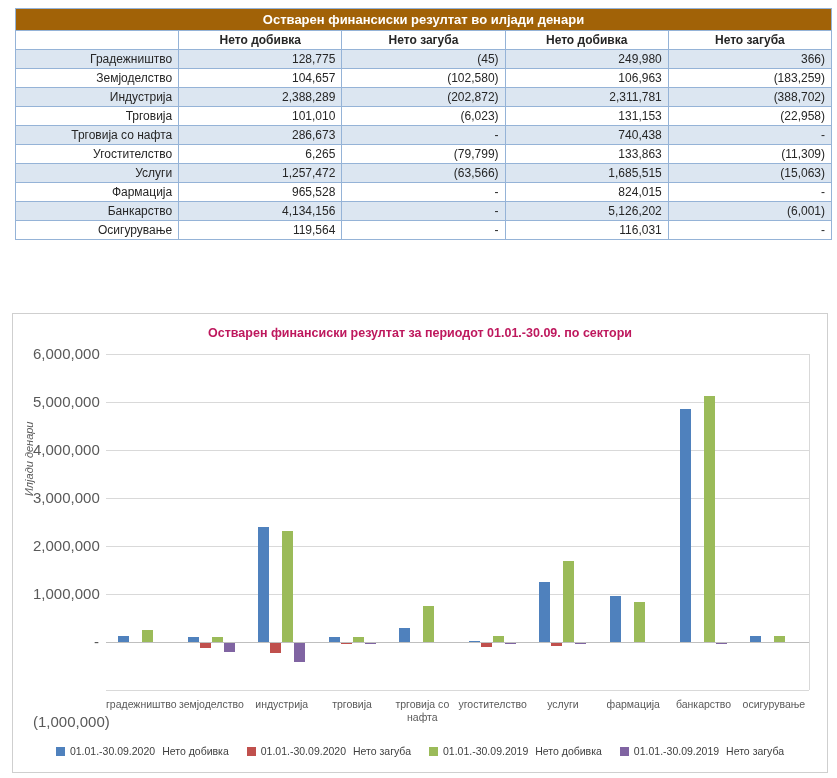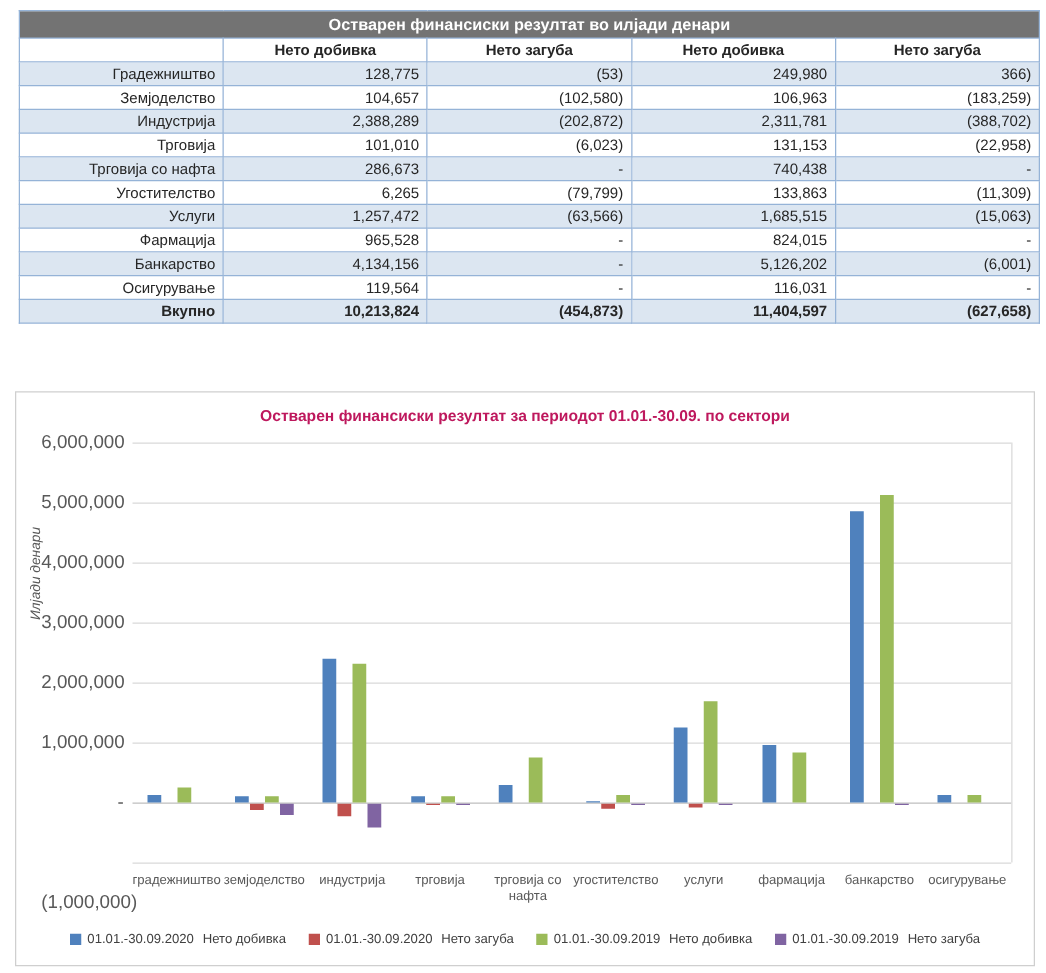--- a/index.html
+++ b/index.html
@@ -4,21 +4,21 @@
 <style>
   html,body{margin:0;padding:0;background:#ffffff;}
   .page{position:relative;width:837px;height:778px;background:#fff;
         font-family:"Liberation Sans", sans-serif;overflow:hidden;}
 
   
   .fin-table{position:absolute;left:15px;top:8px;width:817px;
              border-collapse:collapse;table-layout:fixed;font-size:12px;color:#262626;}
   .fin-table th,.fin-table td{border:1px solid #95B3D7;padding:0 6px;height:18px;
              overflow:hidden;white-space:nowrap;}
-  .fin-table .title-row th{background:#737373;color:#ffffff;font-size:13px;
+  .fin-table .title-row th{background:#a16207;color:#ffffff;font-size:13px;
              font-weight:bold;height:21px;text-align:center;}
   .fin-table .period-row th{background:#DCE6F1;font-size:12.5px;font-weight:bold;text-align:center;}
   .fin-table .sub-row th{background:#ffffff;font-weight:bold;text-align:center;}
   .fin-table td{text-align:right;background:#ffffff;}
   .fin-table tr.stripe td{background:#DCE6F1;}
   .fin-table tr.total td{background:#DCE6F1;font-weight:bold;}
 
   
   .chart-card{position:absolute;left:12px;top:313px;width:814px;height:458px;
               border:1px solid #CFCFCF;background:#ffffff;}
@@ -58,21 +58,21 @@
         <th style="width:166px;">Нето добивка</th>
         <th style="width:166px;">Нето загуба</th>
         <th style="width:174px;">Нето добивка</th>
         <th style="width:174px;">Нето загуба</th>
       </tr>
     </thead>
     <tbody>
         <tr class="stripe">
           <td>Градежништво</td>
           <td>128,775</td>
-          <td>(53)</td>
+          <td>(45)</td>
           <td>249,980</td>
           <td>366)</td>
         </tr>
         <tr>
           <td>Земјоделство</td>
           <td>104,657</td>
           <td>(102,580)</td>
           <td>106,963</td>
           <td>(183,259)</td>
         </tr>
@@ -124,27 +124,20 @@
           <td>-</td>
           <td>5,126,202</td>
           <td>(6,001)</td>
         </tr>
         <tr>
           <td>Осигурување</td>
           <td>119,564</td>
           <td>-</td>
           <td>116,031</td>
           <td>-</td>
-        </tr>
-        <tr class="total">
-          <td>Вкупно</td>
-          <td>10,213,824</td>
-          <td>(454,873)</td>
-          <td>11,404,597</td>
-          <td>(627,658)</td>
         </tr>
       </tbody>
   </table>
 
   <div class="chart-card">
     <div class="chart-title">Остварен финансиски резултат за периодот 01.01.-30.09. по сектори</div>
     <div class="y-axis-label">Илјади денари</div>
     <div></div>
     <div class="legend">
         <div class="legend-item">

